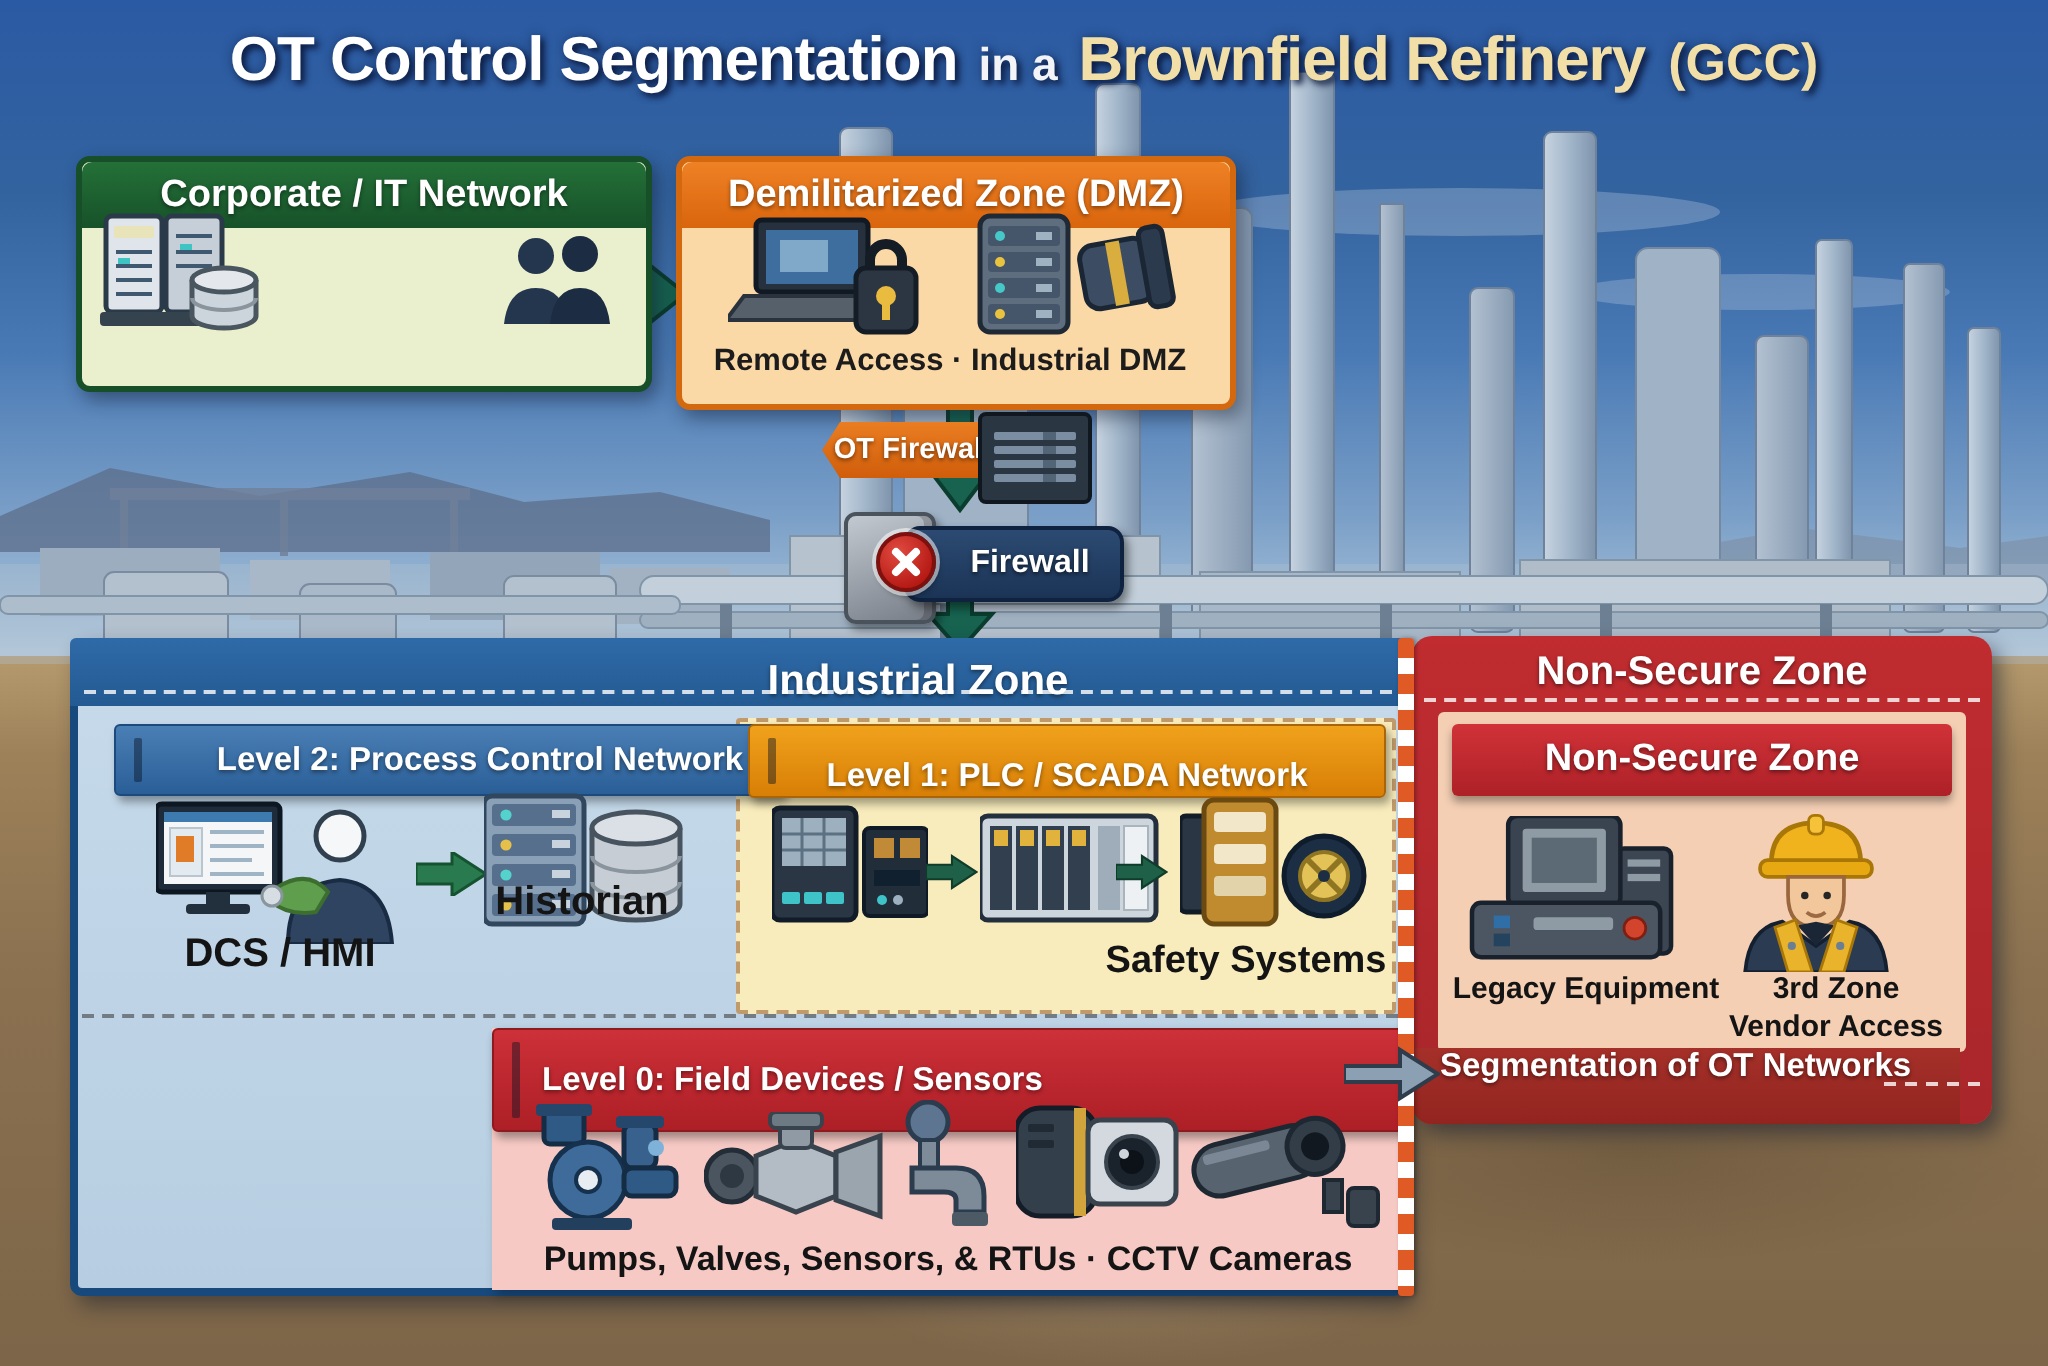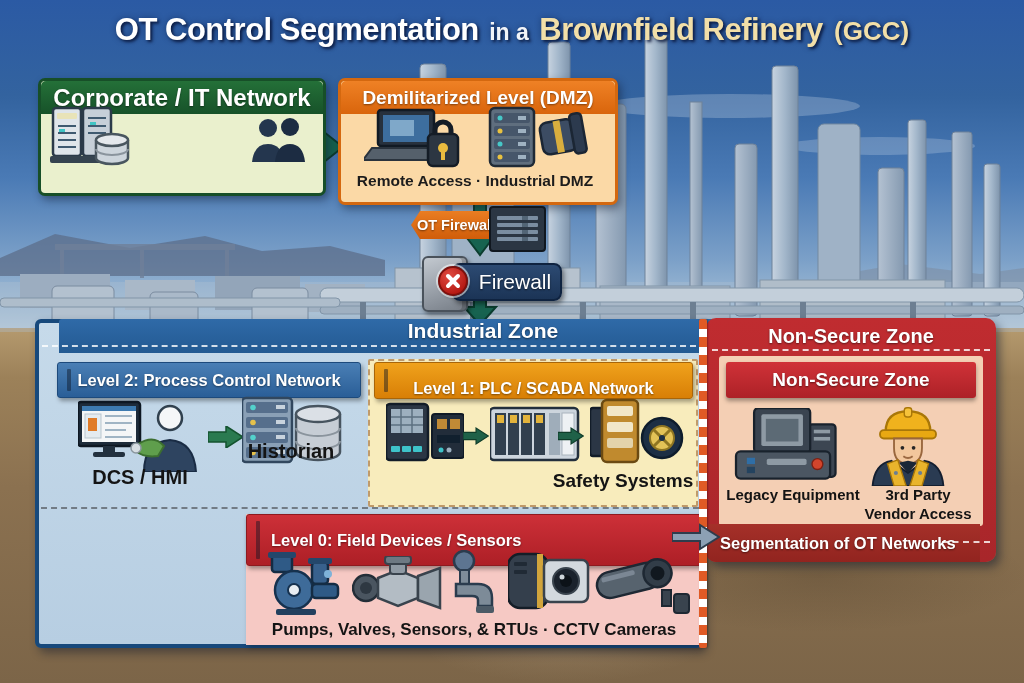--- a/index.html
+++ b/index.html
@@ -25,77 +25,77 @@
   .title .t-conn{font-size:23px;font-weight:bold;color:#f2f4f8;margin:0 6px;}
   .title .t-high{font-size:31px;font-weight:bold;color:#f2dfa8;letter-spacing:-.5px;}
   .title .t-suf{font-size:26px;font-weight:bold;color:#f2dfa8;margin-left:7px;}
   
   .box{border-radius:7px;box-shadow:3px 4px 9px rgba(15,25,45,.45);}
   .box-hdr{display:flex;align-items:center;justify-content:center;
     color:#fff;font-weight:bold;text-shadow:0 1px 2px rgba(0,0,0,.45);
     border-radius:5px 5px 0 0;}
   
   .corp{left:38px;top:78px;width:282px;height:112px;background:#eaf0cd;border:3px solid #174f28;}
-  .corp .box-hdr{height:33px;font-size:24px;background:linear-gradient(180deg,#247038,#175229);text-align:right;}
+  .corp .box-hdr{height:33px;font-size:19px;background:linear-gradient(180deg,#247038,#175229);text-align:right;}
   
   .dmz{left:338px;top:78px;width:274px;height:121px;background:#fbd9a6;border:3px solid #d4680f;}
   .dmz .box-hdr{height:33px;font-size:19px;background:linear-gradient(180deg,#ef8125,#d9650c);}
   .dmz-label{left:342px;top:172px;width:266px;text-align:center;font-size:15.5px;font-weight:bold;color:#1c1c1c;}
   .corp-line{font-size:17px;font-weight:bold;color:#20261c;line-height:21px;}
   
   .ot-banner{left:399px;top:211px;width:90px;height:28px;background:linear-gradient(180deg,#ea7d22,#d05d0a);
     clip-path:polygon(0 50%,10% 0,100% 0,100% 100%,10% 100%);
     display:flex;align-items:center;justify-content:center;
     color:#fff;font-weight:bold;font-size:14.5px;text-shadow:0 1px 2px rgba(0,0,0,.5);
     filter:drop-shadow(2px 2px 2px rgba(0,0,0,.35));margin-left:12px;}
   .appliance{left:489px;top:206px;width:57px;height:46px;background:#2b3643;border:2px solid #10171f;border-radius:4px;
     padding:5px 5px;box-sizing:border-box;}
   .appliance i{display:block;height:4px;margin:3px 1px;background:linear-gradient(90deg,#8ea3b8 0 60%,#5c7183 60% 75%,#8ea3b8 75%);border-radius:1px;opacity:.8;}
   .fw-graybox{left:422px;top:256px;width:42px;height:52px;border-radius:6px;
     background:linear-gradient(160deg,#c3c9d0,#8d949d 70%,#777e87);border:2px solid #4a525b;
     box-shadow:inset -4px 0 0 rgba(0,0,0,.18),2px 3px 4px rgba(0,0,0,.4);}
   .fw-plate{left:452px;top:263px;width:110px;height:38px;border-radius:8px;
     background:linear-gradient(180deg,#2c4a72,#1b3456);border:2px solid #0f2340;
     display:flex;align-items:center;justify-content:center;padding-left:16px;box-sizing:border-box;
-    color:#fff;font-weight:normal;font-size:21px;text-shadow:0 1px 2px rgba(0,0,0,.6);
+    color:#fff;font-weight:bold;font-size:16px;text-shadow:0 1px 2px rgba(0,0,0,.6);
     box-shadow:2px 3px 5px rgba(0,0,0,.45);}
   .fw-x{left:438px;top:266px;width:30px;height:30px;border-radius:50%;
     background:radial-gradient(circle at 35% 30%,#e04a40,#b51a14 75%);border:2.5px solid #7e110d;box-sizing:border-box;
     box-shadow:0 0 0 2px rgba(255,255,255,.55),1px 2px 3px rgba(0,0,0,.4);}
   .fw-x svg{position:absolute;left:4px;top:4px;}
   
   .izone{left:35px;top:319px;width:668px;height:329px;border:4px solid #17497c;border-radius:6px;
     background:linear-gradient(180deg,#c6daea,#b7cee2);box-shadow:4px 5px 10px rgba(15,25,45,.45);box-sizing:border-box;}
   .izone-hdr{left:35px;top:319px;width:668px;height:34px;background:linear-gradient(180deg,#2f6aa8,#235a92);
     border-radius:3px 3px 0 0;color:#fff;font-weight:bold;font-size:21px;
-    display:flex;align-items:flex-start;justify-content:center;padding-left:180px;box-sizing:border-box;
-    text-shadow:0 1px 2px rgba(0,0,0,.5);margin-left:24px;}
+    display:flex;align-items:flex-end;justify-content:center;padding-left:180px;box-sizing:border-box;
+    text-shadow:0 1px 2px rgba(0,0,0,.5);}
   .dash-white{border-top:2px dashed rgba(255,255,255,.8);height:0;}
   .dash-gray{border-top:2px dashed rgba(90,95,100,.75);height:0;}
   .lvl-hdr{display:flex;align-items:center;justify-content:center;color:#fff;font-weight:bold;font-size:16.5px;
     text-shadow:0 1px 2px rgba(0,0,0,.45);border-radius:3px;box-shadow:2px 3px 4px rgba(0,0,0,.35);}
   .lvl-hdr .accent{position:absolute;left:9px;top:6px;bottom:6px;width:4px;background:rgba(10,20,35,.45);border-radius:1px;}
-  .hdr-l2{left:57px;top:362px;width:302px;height:34px;background:linear-gradient(180deg,#4a7fb5,#2a5e97);border:1px solid #1d4a7c;}
+  .hdr-l2{left:57px;top:362px;width:302px;height:34px;background:linear-gradient(180deg,#4a7fb5,#2a5e97);border:1px solid #1d4a7c;padding-left:31px;}
   .hdr-l1{left:374px;top:362px;width:317px;height:35px;background:linear-gradient(180deg,#f0a21c,#d87f06);border:1px solid #a96508;align-items:flex-end;}
   .hdr-l0{left:246px;top:514px;width:456px;height:52px;background:linear-gradient(180deg,#cd3038,#ad1f26);border:1px solid #8e1a1f;
     justify-content:flex-start;padding-left:24px;box-sizing:border-box;}
   .panel-l1{left:368px;top:359px;width:330px;height:148px;background:#f8ecbc;border:2px dashed #c09a6a;box-sizing:border-box;border-radius:2px;}
   .panel-l0{left:246px;top:514px;width:456px;height:131px;background:#f6c9c4;box-shadow:2px 3px 5px rgba(0,0,0,.25);}
   .item-label{font-weight:bold;color:#141414;text-align:center;}
   
   .nsz{left:706px;top:318px;width:290px;height:244px;background:linear-gradient(180deg,#c02c30,#a8262a);
     border-radius:10px;box-shadow:4px 5px 10px rgba(15,25,45,.5);overflow:hidden;}
   .nsz-top{position:absolute;left:0;top:0;right:0;height:36px;display:flex;align-items:center;justify-content:center;
     color:#fff;font-weight:bold;font-size:20px;text-shadow:0 1px 2px rgba(0,0,0,.5);}
   .nsz-body{position:absolute;left:13px;top:38px;width:264px;height:170px;background:#f4cfb4;border-radius:3px;}
   .nsz-inner-hdr{position:absolute;left:20px;top:44px;width:250px;height:36px;background:linear-gradient(180deg,#d03238,#ad2127);
     border-radius:3px;display:flex;align-items:center;justify-content:center;color:#fff;font-weight:bold;font-size:19px;
     text-shadow:0 1px 2px rgba(0,0,0,.5);box-shadow:0 3px 4px rgba(0,0,0,.35);}
   .nsz-footer{position:absolute;left:0;bottom:0;right:16px;height:38px;background:linear-gradient(180deg,#a53029,#92241f);
-    display:flex;align-items:center;color:#fff;font-weight:bold;font-size:16.5px;padding-left:14px;box-sizing:border-box;
+    display:flex;color:#fff;font-weight:bold;font-size:16.5px;padding-left:14px;box-sizing:border-box;
     text-shadow:0 1px 2px rgba(0,0,0,.5);}
   .nsz-dash-edge{left:699px;top:319px;width:8px;height:329px;border-radius:2px;
     background:repeating-linear-gradient(180deg,#e05a25 0 10px,#ffffff 10px 18px);
     box-shadow:1px 0 2px rgba(0,0,0,.3);}
   .small-label{font-weight:bold;color:#141414;text-align:center;font-size:15px;line-height:18px;}
 </style>
 </head>
 <body>
 
 <div class="stage">
@@ -213,21 +213,21 @@
     <path d="M46,43 a16,6 0 0 0 32,0" fill="none" stroke="#8a949d" stroke-width="2"></path>
   </svg>
   <svg class="abs" style="left:248px;top:116px;width:60px;height:48px;z-index:4;" viewBox="0 0 60 48">
     <circle cx="20" cy="12" r="9" fill="#24364e"></circle>
     <path d="M4,46 q2,-18 16,-18 q14,0 16,18 z" fill="#24364e"></path>
     <circle cx="42" cy="11" r="9" fill="#1c2c42"></circle>
     <path d="M27,46 q2,-18 15,-18 q13,0 15,18 z" fill="#1c2c42"></path>
   </svg>
 
   <div class="abs box dmz" style="z-index:3;">
-    <div class="box-hdr">Demilitarized Level (DMZ)</div>
+    <div class="box-hdr">Demilitarized Zone (DMZ)</div>
   </div>
   <svg class="abs" style="left:364px;top:108px;width:102px;height:64px;z-index:4;" viewBox="0 0 102 64">
     <rect x="14" y="2" width="56" height="36" rx="3" fill="#27313d" stroke="#111a24" stroke-width="2.5"></rect>
     <rect x="19" y="7" width="46" height="27" fill="#3d6e9e"></rect>
     <rect x="26" y="12" width="24" height="16" fill="#7fa8c9"></rect>
     <path d="M8,40 h68 l9,12 h-86 z" fill="#55606b" stroke="#2a333d" stroke-width="2"></path>
     <rect x="64" y="26" width="30" height="32" rx="5" fill="#2c3642" stroke="#141c26" stroke-width="2.5"></rect>
     <path d="M71,27 v-5 a8,8 0 0 1 16,0 v5" fill="none" stroke="#141c26" stroke-width="5"></path>
     <circle cx="79" cy="40" r="5" fill="#e9bb3f"></circle>
       <rect x="77" y="42" width="4" height="10" fill="#e9bb3f"></rect>
@@ -491,21 +491,21 @@
         <circle cx="48" cy="47" r="2" fill="#262626"></circle>
       <path d="M37,56 q5,4 10,0" fill="none" stroke="#9c6a42" stroke-width="2"></path>
       <path d="M4,88 q2,-24 20,-27 l18,13 l18,-13 q18,3 20,27 z" fill="#2a3b52" stroke="#141f30" stroke-width="2"></path>
       <path d="M42,74 l-10,-11 l10,-2 l10,2 z" fill="#1a2636"></path>
       <path d="M20,64 l11,-4 l9,28 l-13,0 z" fill="#e9b42c" stroke="#a97708" stroke-width="1.5"></path>
       <path d="M64,64 l-11,-4 l-9,28 l13,0 z" fill="#e9b42c" stroke="#a97708" stroke-width="1.5"></path>
       <circle cx="29" cy="74" r="2.2" fill="#6b7f94"></circle>
         <circle cx="55" cy="74" r="2.2" fill="#6b7f94"></circle>
     </svg>
     <div class="abs small-label" style="left:8px;top:168px;width:158px;">Legacy Equipment</div>
-    <div class="abs small-label" style="left:160px;top:168px;width:104px;">3rd Party</div>
+    <div class="abs small-label" style="left:160px;top:168px;width:104px;">3rd Zone</div>
     <div class="abs small-label" style="left:148px;top:187px;width:128px;">Vendor Access</div>
     <div class="nsz-footer">
       <span>Segmentation of OT Networks</span>
     </div>
     <div class="abs dash-white" style="left:236px;top:223px;width:48px;"></div>
   </div>
   <div class="abs nsz-dash-edge" style="z-index:5;"></div>
 
 </div>
 

